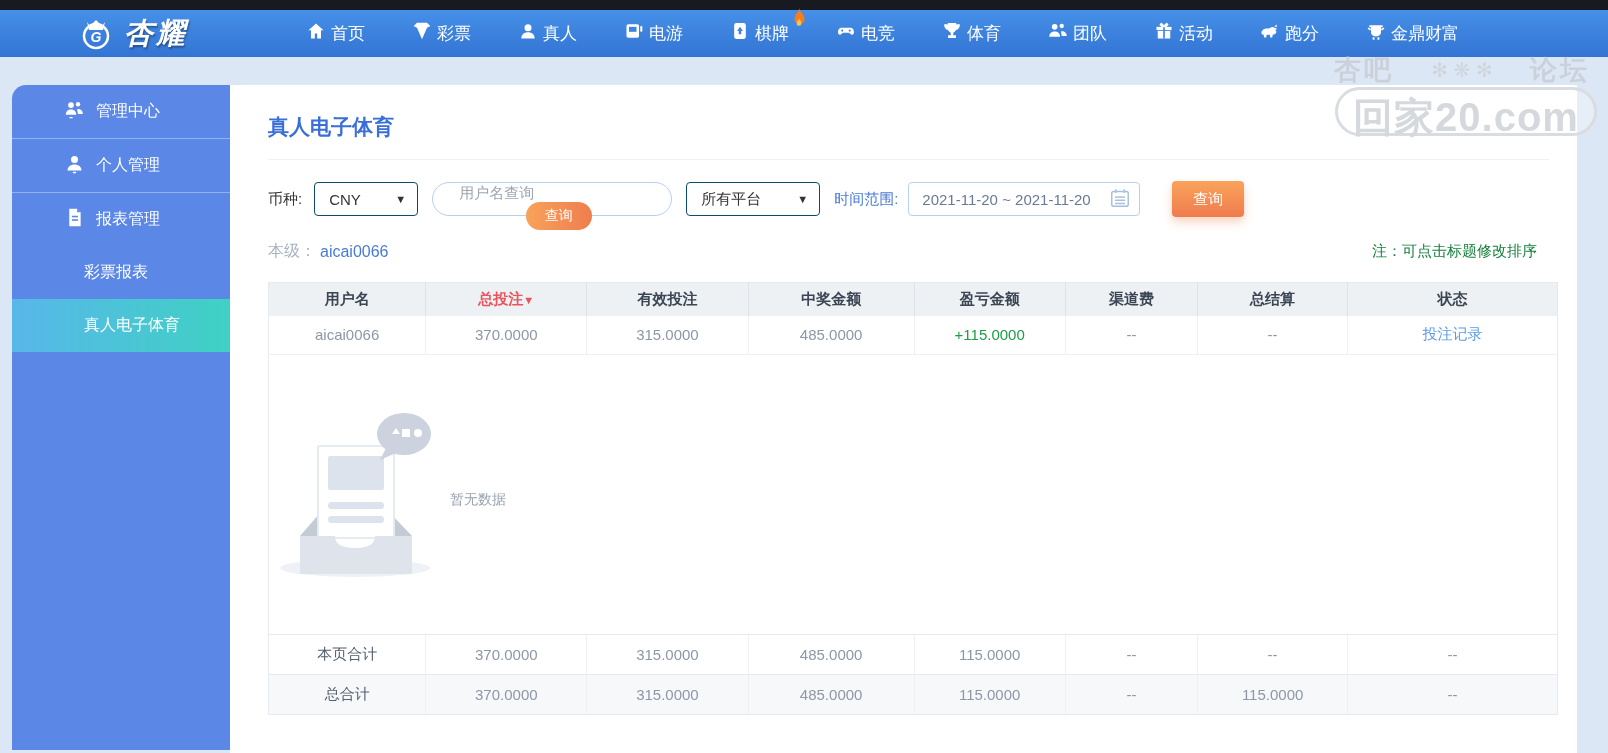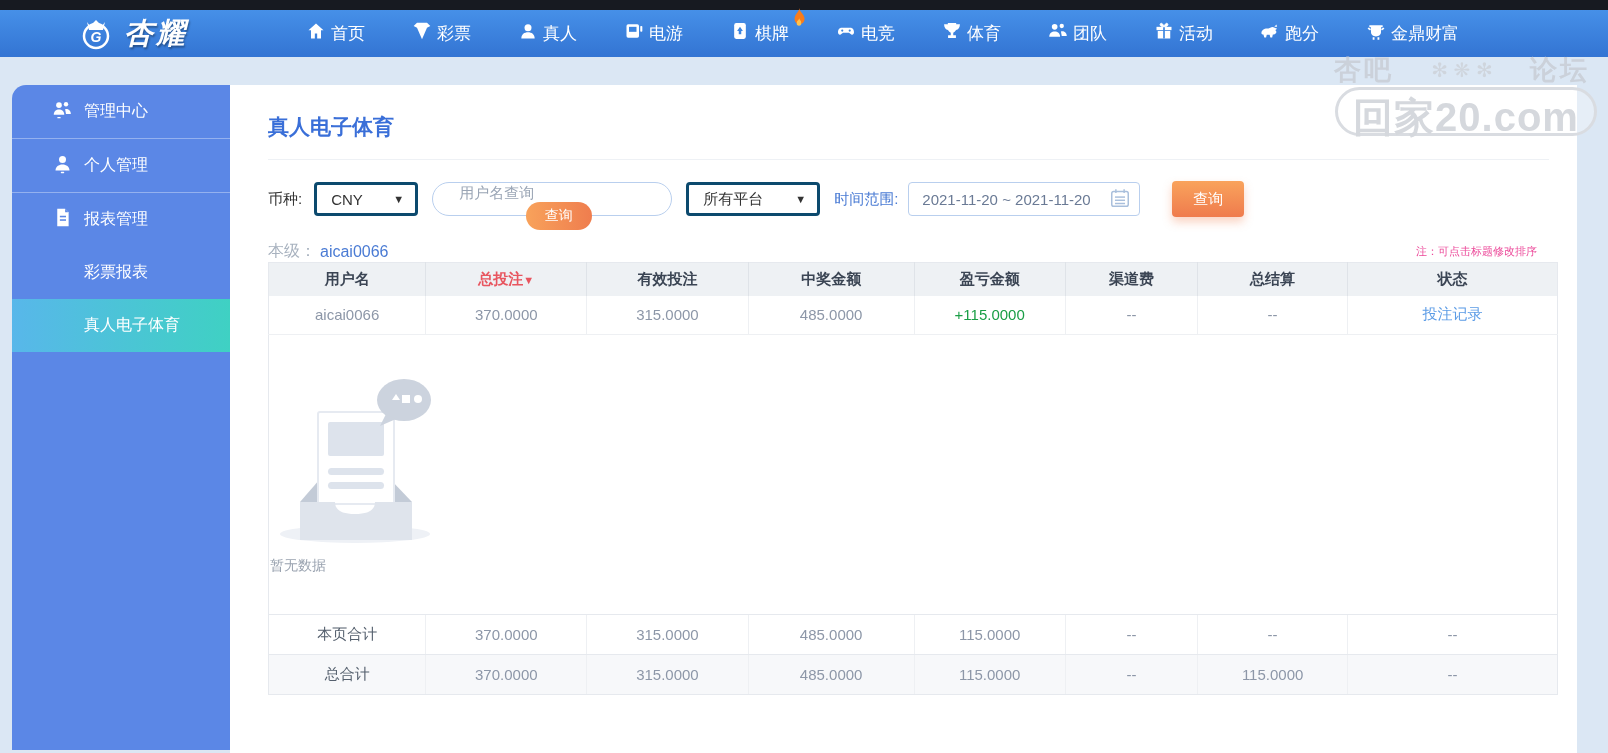--- a/index.html
+++ b/index.html
@@ -26,36 +26,36 @@
     font-size:17px; font-weight:normal; cursor:pointer; position:relative; white-space:nowrap;
   }
   .nav-item svg { width:20px; height:20px; flex:0 0 auto; }
   .flame-badge { position:absolute; top:-13px; right:-16px; width:16px; height:18px; }
   
   .sidebar {
     position:absolute; left:12px; top:85px; width:218px; bottom:3px;
     background:#5b87e6; border-top-left-radius:14px; color:#fff;
   }
   .side-item { height:53px; display:flex; align-items:center; font-size:16px; cursor:pointer; }
-  .side-item.group { padding-left:40px; gap:11px; }
+  .side-item.group { padding-left:52px; gap:11px; }
   .side-item.group svg { width:21px; height:21px; }
   .side-item.sub { padding-left:72px; }
   .side-item.active { background:linear-gradient(90deg,#58b7ea,#3fd1c3); }
   .side-divider { height:1px; background:rgba(255,255,255,.35); }
   
   .content {
     position:absolute; left:230px; top:85px; right:31px; bottom:0;
     background:#fff; padding:0 10px 0 38px;
   }
   .page-title { margin-top:28px; color:#3a6fd8; font-size:21px; font-weight:bold; }
   .title-rule { height:1px; background:#eef1f5; margin-top:18px; width:calc(100% - 18px); }
   .filter-row { display:flex; align-items:center; margin-top:21px; height:36px; }
   .fld-label { font-size:15px; color:#333; margin-right:12px; }
   .select {
-    height:34px; border:3px solid #0c4a6e; border-radius:4px; background:#fff;
+    height:34px; border:1px solid #0c4a6e; border-radius:4px; background:#fff;
     display:flex; align-items:center; justify-content:space-between;
     padding:0 11px 0 14px; font-size:15px; color:#333; cursor:pointer;
   }
   .select-currency { width:104px; }
   .select-platform { width:134px; margin-left:14px; }
   .caret { font-size:11px; color:#333; }
   .pill-input {
     width:240px; height:34px; border:1px solid #b9cfee; border-radius:18px;
     display:flex; align-items:center; padding:0 3px 0 16px; margin-left:14px; background:#fff;flex-direction:column;
   }
@@ -73,42 +73,42 @@
   }
   .date-input svg { width:22px; height:24px; }
   .search-btn {
     width:72px; height:36px; margin-left:32px; border:none; border-radius:4px; cursor:pointer;
     background:linear-gradient(180deg,#f9a35c,#ef7b4d); color:#fff; font-size:15px;
     box-shadow:0 5px 10px rgba(240,130,80,.35);
   }
   .level-row { margin-top:24px; display:flex; align-items:center; font-size:16px; }
   .level-label { color:#a8b2bf; }
   .level-value { color:#4a7bd4; margin-left:4px; cursor:pointer; }
-  .sort-note { margin-left:auto; margin-right:30px; color:#ec4899; font-size:11px; }
+  .sort-note { margin-left:auto; margin-right:30px; color:#15803d; font-size:15px; }
   
   .report-table {
-    margin-top:0; width:calc(100% - 9px); border-collapse:collapse;
+    margin-top:20px; width:calc(100% - 9px); border-collapse:collapse;
     border:1px solid #e6e9ee; font-size:15px; table-layout:fixed;
   }
   .report-table th {
     background:#eef1f4; height:33px; font-weight:bold; color:#3b4554;
     border-right:1px solid #dfe3e8; text-align:center; cursor:pointer;
   }
   .report-table th:last-child, .report-table td:last-child { border-right:none; }
   .report-table th.sorted { color:#e8555f; }
   .sort-arrow { font-size:11px; }
   .report-table td {
     text-align:center; height:39px; color:#8d97a8;
     border-right:1px solid #eef0f3;
   }
   tr.data-row td { border-bottom:1px solid #eef0f3; }
   td.profit { color:#1a9e46;text-align:center; }
   .status-link { color:#5c9ce6; text-decoration:none; cursor:pointer; }
   tr.empty-row td { height:280px; border-right:none; border-bottom:1px solid #e6e9ee; vertical-align:middle; }
-  .empty-wrap { display:flex; flex-direction:column; align-items:flex-start; }
+  .empty-wrap { display:flex; flex-direction:row; align-items:center; }
   .empty-text { color:#9aa3b0; font-size:14px; margin-top:10px; }
   tr.total-row td { border-bottom:1px solid #e6e9ee; height:40px; }
   tr.total-row td.total-label { color:#55606e; }
   tr.grand-row td { background:#f7f8fa; }
   
   .wm { position:absolute; pointer-events:none; z-index:5; }
   .wm-top {
     top:52px; left:1334px; width:256px; display:flex; align-items:center; justify-content:space-between;
     font-size:27px; font-weight:bold; color:#c9ced6; opacity:.85; letter-spacing:3px;
   }

